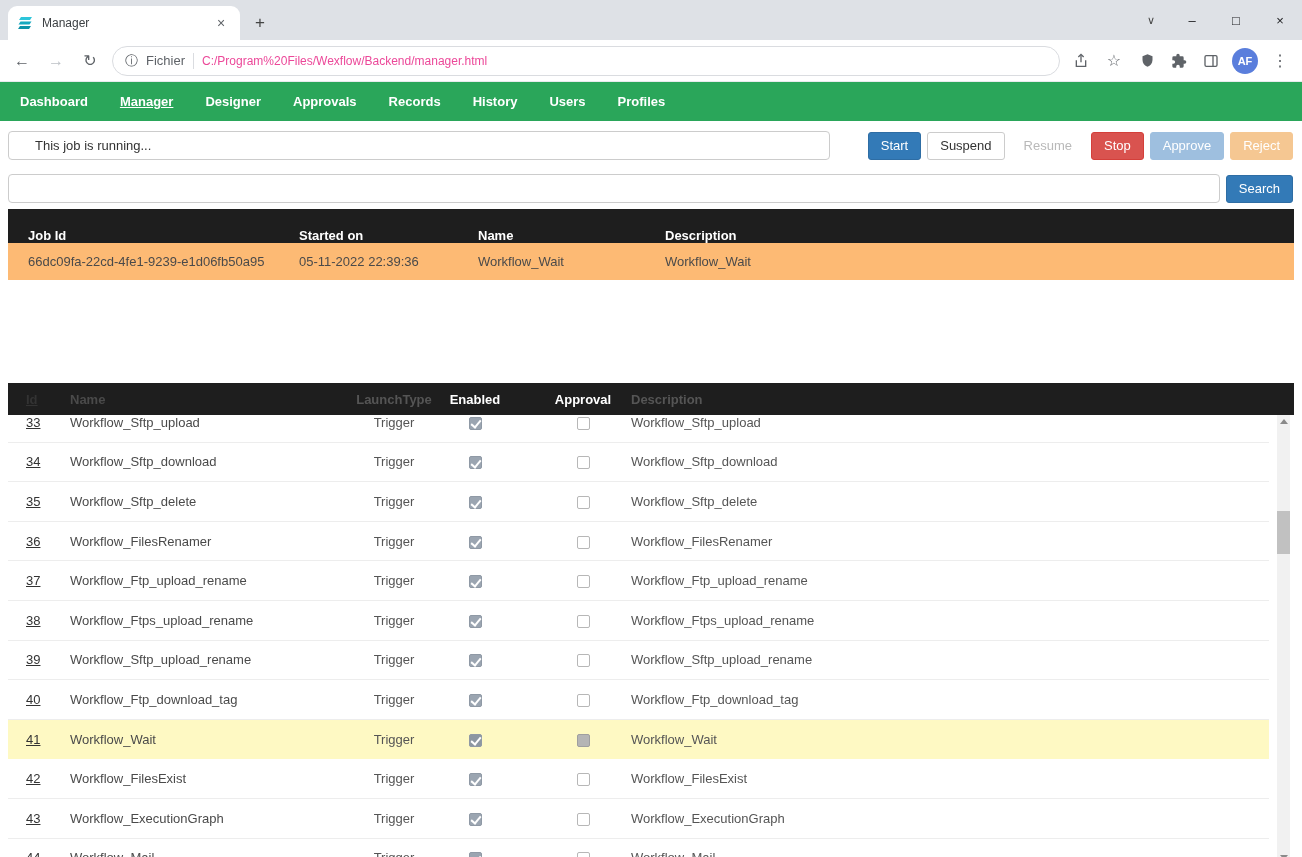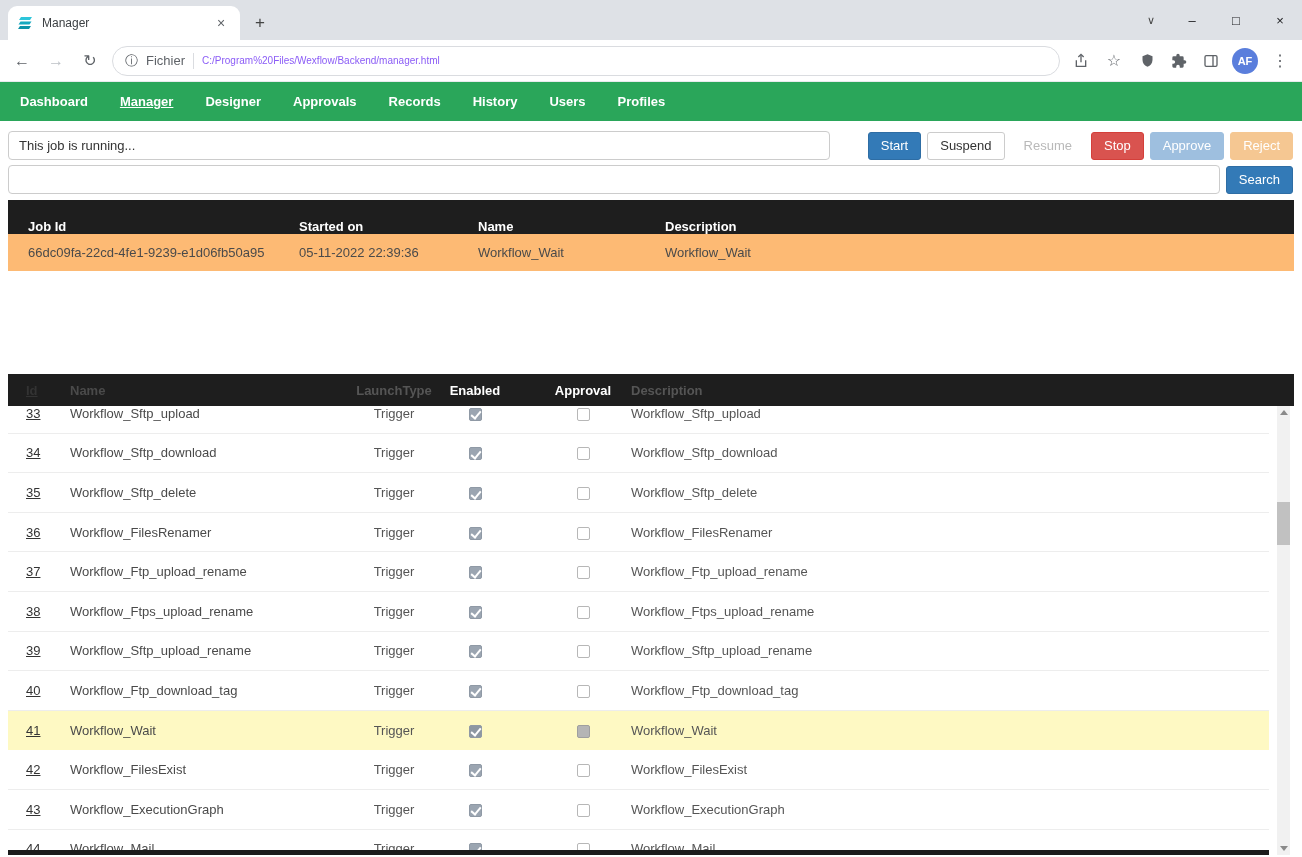--- a/index.html
+++ b/index.html
@@ -16,39 +16,39 @@
   .win-btn { width:44px; height:40px; display:flex; align-items:center; justify-content:center; font-size:13px; color:#202124; cursor:pointer; }
   .win-btn.chev { width:38px; font-size:11px; color:#444; }
 
   .addressbar { height:42px; background:#fff; display:flex; align-items:center; padding:0 10px; gap:10px; border-bottom:1px solid #e8eaed; }
   .nav-icon { width:24px; text-align:center; font-size:16px; color:#5f6368; cursor:pointer; }
   .nav-icon.disabled { color:#bdc1c6; }
   .omnibox { flex:1; height:30px; border:1px solid #dadce0; border-radius:16px; display:flex; align-items:center; padding:0 12px; gap:8px; background:#fff; }
   .omni-info { color:#5f6368; font-size:13px; }
   .omni-prefix { color:#5f6368; font-size:13px; }
   .omni-sep { width:1px; height:16px; background:#dadce0; }
-  .omni-url { color:#8b5cf6; font-size:10px; white-space:nowrap; overflow:hidden; }
+  .omni-url { color:#ec4899; font-size:12px; white-space:nowrap; overflow:hidden; }
   .ext-icon { width:22px; height:22px; display:flex; align-items:center; justify-content:center; cursor:pointer; }
   .avatar { width:26px; height:26px; border-radius:50%; background:#5a7edc; color:#fff; font-size:11px; font-weight:bold; display:flex; align-items:center; justify-content:center; cursor:pointer; }
 
   
   .appnav { height:39px; background:#2aa65a; display:flex; align-items:center; padding:0 24px 0 4px; }
   .appnav-item { color:#fff; font-size:13px; font-weight:600; padding:0 16px; line-height:39px; cursor:pointer; white-space:nowrap; }
   .appnav-item.active { font-weight:700; text-decoration:underline; }
   .appnav-right { margin-left:auto; display:flex; align-items:center; gap:18px; }
   .bell { width:18px; height:18px; cursor:pointer; }
   .logout { color:#fff; font-size:13px; font-weight:700; cursor:pointer; }
   .lang-btn { background:#fff; border:1px solid #b9b9b9; border-radius:3px; font-size:12.5px; color:#222; padding:4px 9px; cursor:pointer; display:flex; align-items:center; gap:6px; }
   .lang-caret { font-size:9px; color:#222; }
 
   
   .controls { padding:10px 9px 0 8px; }
   .ctl-row { display:flex; align-items:center; gap:6px; }
-  .ctl-row + .ctl-row { margin-top:5px; }
-  .text-input { height:29px; border:1px solid #ccc; border-radius:4px; padding:0 10px; font-size:13px; color:#333; outline:none; font-family:"Liberation Sans", sans-serif; }
+  .ctl-row + .ctl-row { margin-top:14px; }
+  .text-input { height:29px; border:1px solid #ccc; border-radius:4px; padding:0 26px; font-size:13px; color:#333; outline:none; font-family:"Liberation Sans", sans-serif; }
   #job-status-input { width:822px; }
   #search-input { flex:1; }
   .spacer { flex:1; }
   .btn { height:28px; border-radius:3px; font-size:13px; padding:0 12px; border:1px solid transparent; cursor:pointer; font-family:"Liberation Sans", sans-serif; }
   .btn-primary { background:#337ab7; border-color:#2e6da4; color:#fff; }
   .btn-default { background:#fff; border-color:#ccc; color:#333; }
   .btn-plain { background:transparent; border-color:transparent; color:#b9b9b9; cursor:default; }
   .btn-danger { background:#d9534f; border-color:#d43f3a; color:#fff; }
   .btn-approve { background:#9ebfdf; border-color:#9ebfdf; color:#fff; cursor:default; }
   .btn-reject { background:#f5c792; border-color:#f5c792; color:#fff; cursor:default; }

